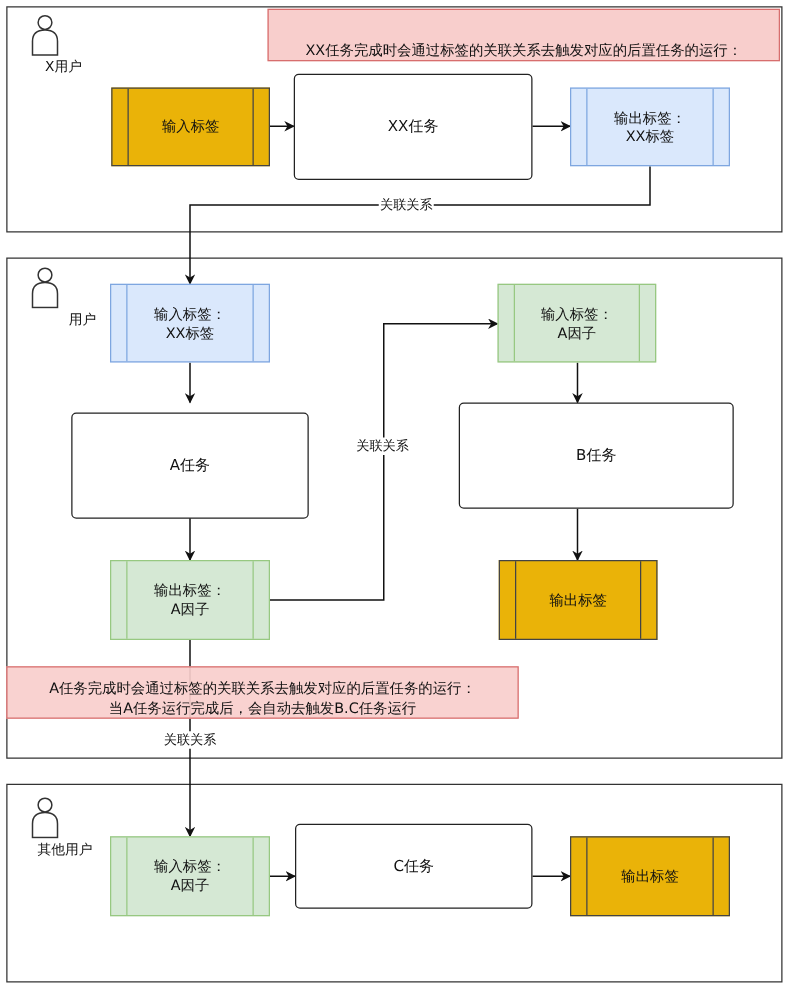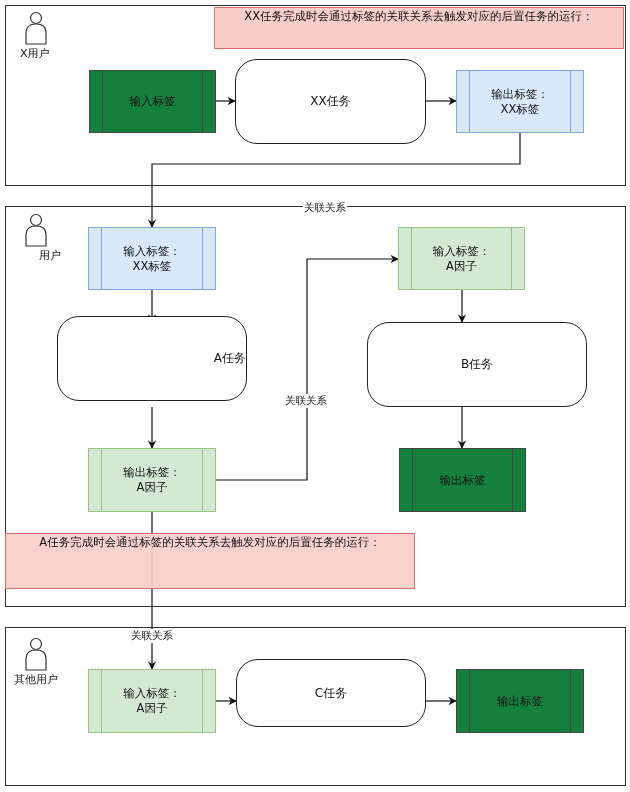--- a/index.html
+++ b/index.html
@@ -1,38 +1,38 @@
 <!DOCTYPE html>
 <html><head>
 <meta charset="utf-8">
 <style>
   html, body { margin: 0; padding: 0; background: #ffffff; }
   body { width: 630px; height: 792px; position: relative; overflow: hidden;
          font-family: "DejaVu Sans", "Liberation Sans", sans-serif; color: #111; }
   .pool { position: absolute; border: 1.5px solid #333; background: #fff; box-sizing: border-box; }
   .actor { position: absolute; width: 24px; height: 34px; }
-  .actor-label { position: absolute; font-size: 11px; color: #111; white-space: nowrap; }
-  .proc { position: absolute; box-sizing: border-box; border: 1.3px solid #444; background: #15803d;
+  .actor-label { position: absolute; font-size: 11px; color: #111; white-space: nowrap; margin-left: 16px; }
+  .proc { position: absolute; box-sizing: border-box; border: 1.3px solid #444; background: #eab308;
           display: flex; align-items: center; justify-content: center; text-align: center;
           font-size: 11.5px; line-height: 15px; }
   .proc::before, .proc::after { content: ""; position: absolute; top: 0; bottom: 0; width: 0;
           border-left: 1.3px solid #444; }
   .proc::before { left: 12px; }
   .proc::after { right: 12px; }
   .proc.blue { background: #dae8fc; border-color: #7ea6e0; }
   .proc.blue::before, .proc.blue::after { border-color: #7ea6e0; }
   .proc.green { background: #d5e8d4; border-color: #97c881; }
   .proc.green::before, .proc.green::after { border-color: #97c881; }
-  .task { position: absolute; box-sizing: border-box; border: 1.3px solid #222; border-radius: 22px;
+  .task { position: absolute; box-sizing: border-box; border: 1.3px solid #222; border-radius: 4px;
           background: #fff; display: flex; align-items: center; justify-content: center;
           font-size: 12px; }
   .note { position: absolute; box-sizing: border-box; background: #f8cecc; border: 1px solid #d76e6e;
-          display: flex; flex-direction: column; align-items: center; justify-content: flex-start;
+          display: flex; flex-direction: column; align-items: center; justify-content: flex-end;
           font-size: 11.5px; line-height: 16px; text-align: center; }
-  .edge-label { position: absolute; font-size: 10.5px; background: #fff; padding: 0 1px; white-space: nowrap; margin-top: 44px; }
+  .edge-label { position: absolute; font-size: 10.5px; background: #fff; padding: 0 1px; white-space: nowrap; }
   svg.edges { position: absolute; left: 0; top: 0; pointer-events: none; }
   .lines { white-space: pre-line; }
 </style>
 </head>
 <body>
 
 <div class="pool" style="left:5px;top:5px;width:621px;height:181px;"></div>
 
 <div class="pool" style="left:5px;top:206px;width:621px;height:401px;"></div>
 
@@ -92,40 +92,41 @@
 <div class="proc blue" style="left:456px;top:70px;width:128px;height:63px;">
   <span class="lines">输出标签：
 XX标签</span>
 </div>
 <span class="edge-label" style="left:303px;top:157px;">关联关系</span>
 
 <div class="proc blue" style="left:88px;top:227px;width:128px;height:63px;">
   <span class="lines">输入标签：
 XX标签</span>
 </div>
-<div class="task" style="left:57px;top:316px;width:190px;height:85px;justify-content:flex-end;">
+<div class="task" style="left:57px;top:330px;width:190px;height:85px;">
   <span>A任务</span>
 </div>
 <div class="proc green" style="left:88px;top:448px;width:128px;height:64px;">
   <span class="lines">输出标签：
 A因子</span>
 </div>
 <span class="edge-label" style="left:284px;top:350px;">关联关系</span>
 <div class="proc green" style="left:398px;top:227px;width:127px;height:63px;">
   <span class="lines">输入标签：
 A因子</span>
 </div>
 <div class="task" style="left:367px;top:322px;width:220px;height:85px;">
   <span>B任务</span>
 </div>
 <div class="proc" style="left:399px;top:448px;width:127px;height:64px;">
   <span>输出标签</span>
 </div>
-<div class="note" style="left:5px;top:533px;width:410px;height:56px;background:rgba(248,206,204,0.92);">
+<div class="note" style="left:5px;top:533px;width:410px;height:42px;background:rgba(248,206,204,0.92);">
   <span>A任务完成时会通过标签的关联关系去触发对应的后置任务的运行：</span>
+  <span>当A任务运行完成后，会自动去触发B.C任务运行</span>
 </div>
 <span class="edge-label" style="left:130px;top:585px;">关联关系</span>
 
 <div class="proc green" style="left:88px;top:669px;width:128px;height:64px;">
   <span class="lines">输入标签：
 A因子</span>
 </div>
 <div class="task" style="left:236px;top:659px;width:190px;height:68px;">
   <span>C任务</span>
 </div>

